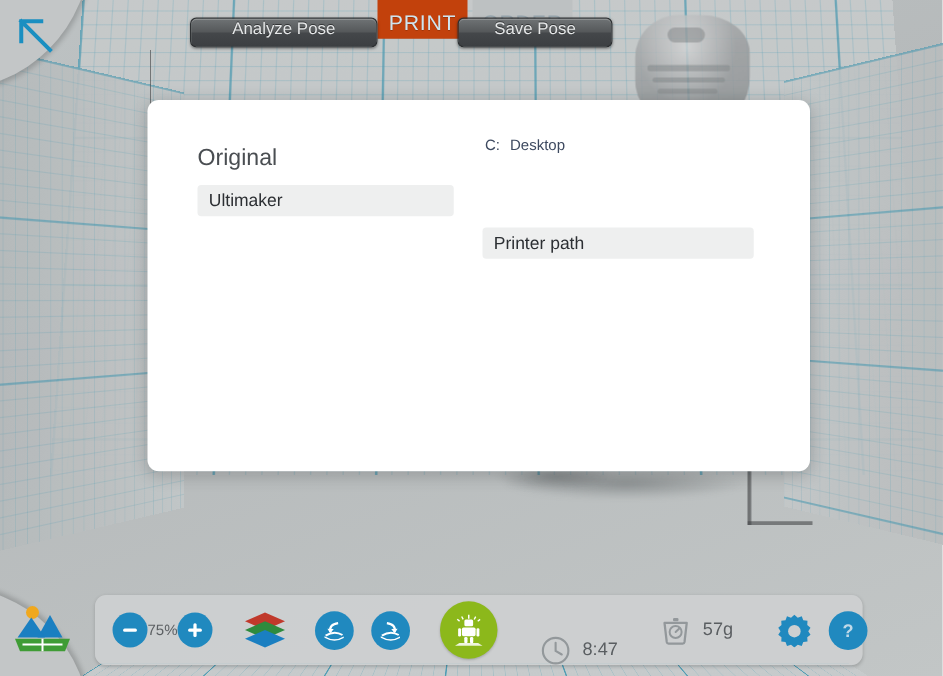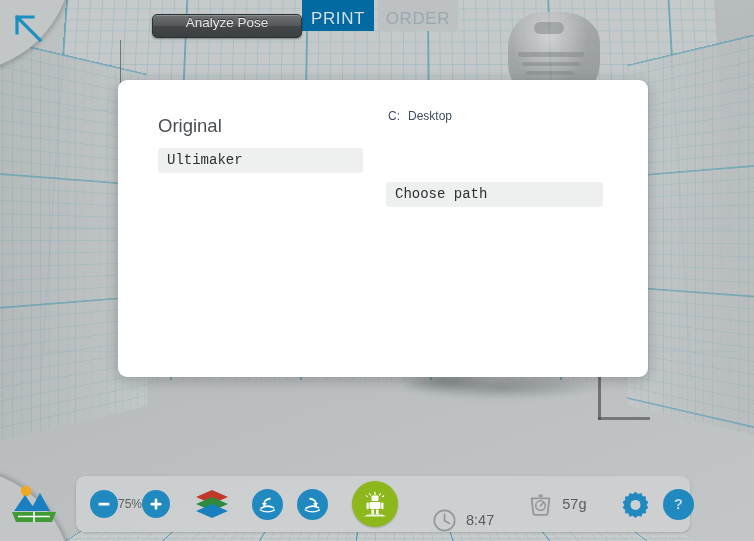--- a/index.html
+++ b/index.html
@@ -156,21 +156,21 @@
     height: 38px;
     pointer-events: none;
   }
 
   .tab-print {
     position: absolute;
     left: 302px;
     top: 0;
     width: 72px;
     height: 31px;
-    background: #0369a1;
+    background: #c2410c;
     color: #cfe4ef;
     font-size: 17px;
     letter-spacing: 0.6px;
     display: flex;
     align-items: flex-end;
     justify-content: center;
     padding-bottom: 2px;
     box-sizing: border-box;
     pointer-events: auto;
     cursor: pointer;
@@ -267,21 +267,21 @@
     line-height: 25px;
     padding: 0 9px;
     box-sizing: border-box;
     font-size: 14px;
     color: #2c2f33;
     margin-bottom: 14px;
     cursor: pointer;
     white-space: nowrap;
     overflow: hidden;
   }
-  .field.wide { width: 100%; font-family: Liberation Mono, monospace; }
+  .field.wide { width: 100%; }
 
   .pathline {
     font-size: 12px;
     color: #3e4a60;
     padding-left: 2px;
     margin-top: -6px;
   }
   .pathline .drive { margin-right: 8px; }
 
   .field.choose {
@@ -380,20 +380,23 @@
 
   <div class="tabbar">
     <div class="tab-order">
       <span>ORDER</span>
     </div>
     <div class="tab-print">
       <span>PRINT</span>
     </div>
     <div class="btn-pill btn-analyze">
       <span>Analyze Pose</span>
+    </div>
+    <div class="btn-pill btn-save">
+      <span>Save Pose</span>
     </div>
   </div>
 
   <div class="corner-tl"></div>
   <div class="corner-icon" style="left:12px; top:12px;">
     <svg width="36" height="36" viewBox="0 0 36 36" aria-hidden="true">
       <path d="M5 5 L5 21 M5 5 L21 5 M5 5 L28 28" fill="none" stroke="#1a8fc1" stroke-width="3.2" stroke-linecap="square"></path>
     </svg>
   </div>
 
@@ -412,21 +415,21 @@
 
     <div class="col col-printer">
       <div class="col-title">Original</div>
       <div class="field wide">Ultimaker</div>
     </div>
 
     <div class="col col-output">
       <div class="pathline">
         <span class="drive">C:</span><span>Desktop</span>
       </div>
-      <div class="field wide choose">Choose path</div>
+      <div class="field wide choose">Printer path</div>
     </div>
 
   </div>
 
   <div class="bottombar">
 
     <div class="tb-item" style="margin-left:14px;">
       <div class="circ">
         <svg width="18" height="18" viewBox="0 0 18 18" aria-hidden="true">
           <rect x="3.5" y="7.8" width="11" height="2.6" rx="1.2" fill="#ffffff"></rect>

